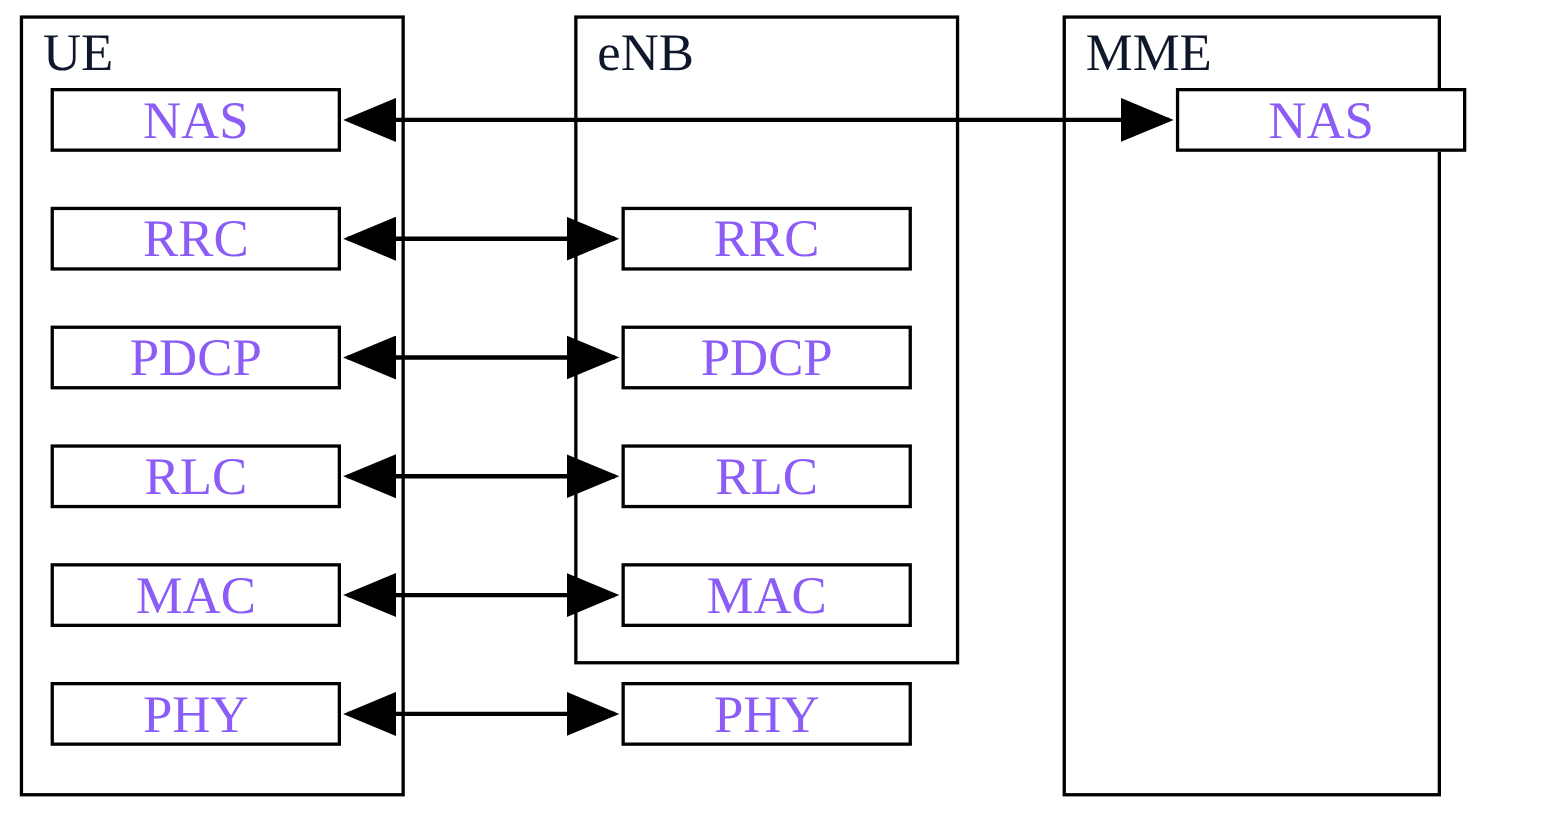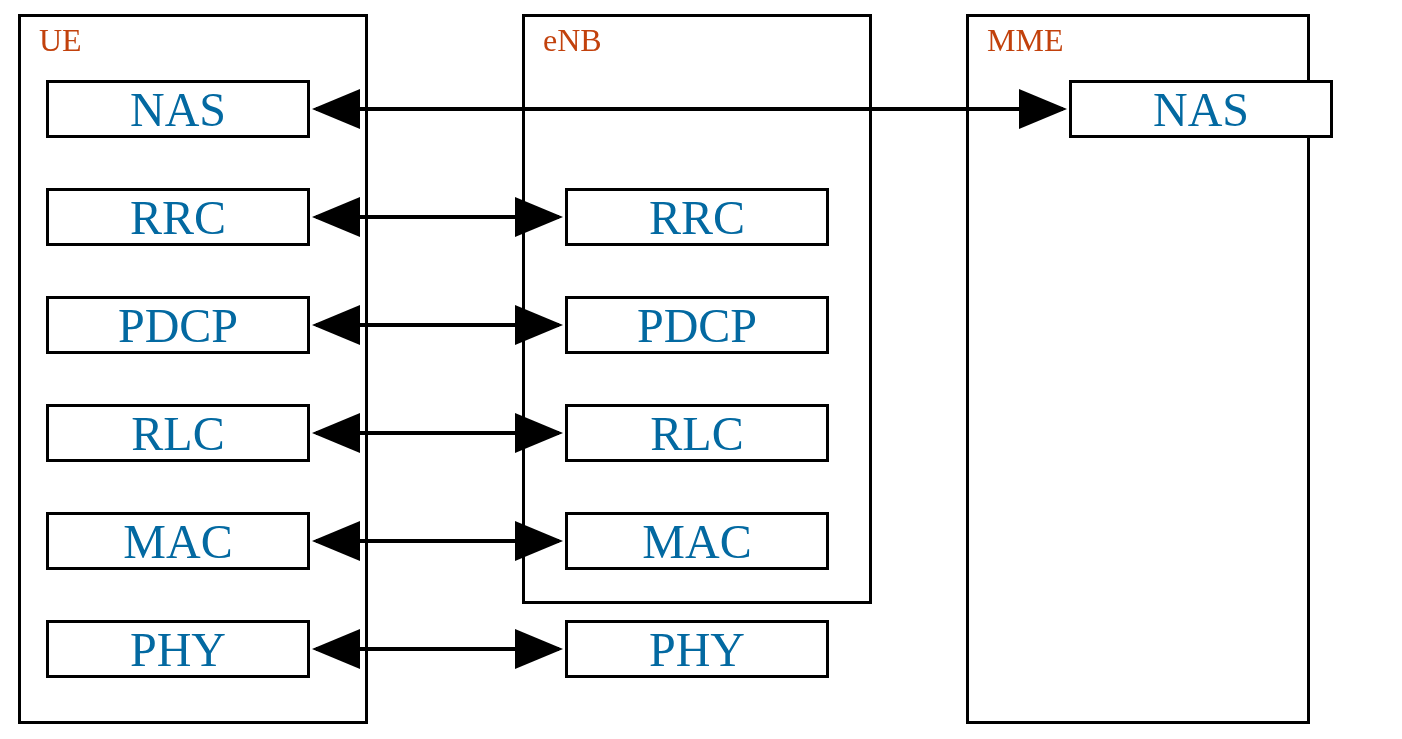--- a/index.html
+++ b/index.html
@@ -16,35 +16,35 @@
   }
   .column {
     position: absolute;
     border: 3px solid #000000;
     box-sizing: border-box;
   }
   .column-title {
     position: absolute;
     top: 6px;
     left: 18px;
-    font-size: 32px;
+    font-size: 48px;
     line-height: 1.1;
-    color: #c2410c;
+    color: #0f172a;
     white-space: nowrap;
   }
   .layer-box {
     position: absolute;
     border: 3px solid #000000;
     box-sizing: border-box;
     text-align: center;
     display: flex;
     align-items: center;
     justify-content: center;
     font-size: 48px;
-    color: #0369a1;
+    color: #8b5cf6;
     background: #ffffff;
   }
   svg.overlay {
     position: absolute;
     left: 0;
     top: 0;
     pointer-events: none;
   }
 </style>
 </head>

